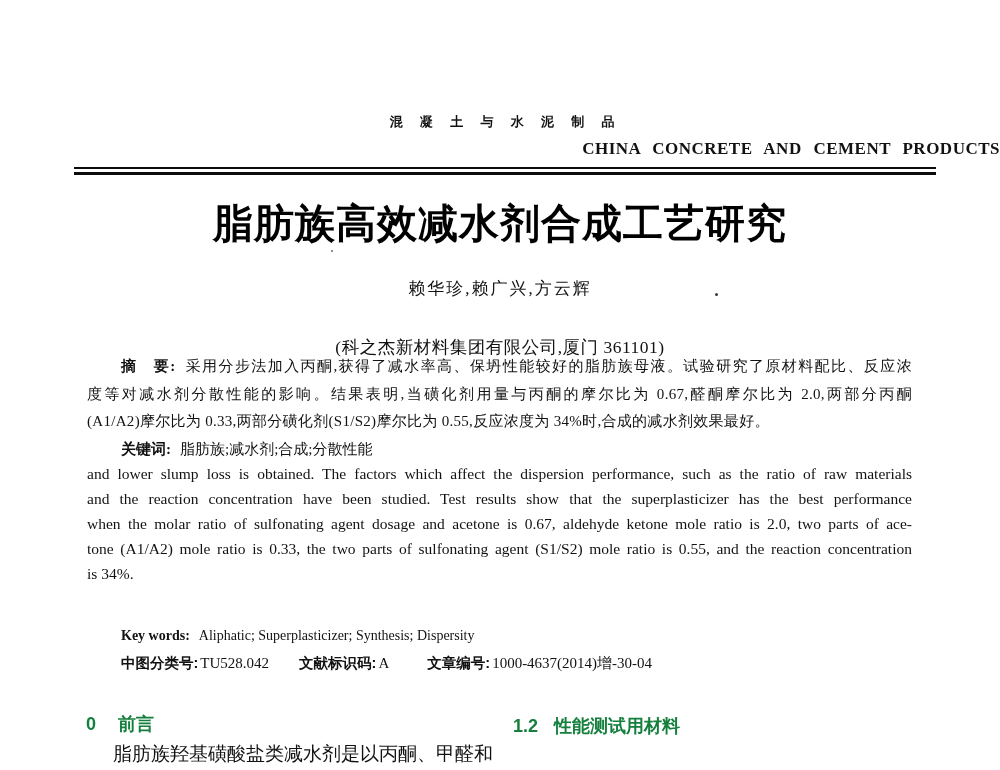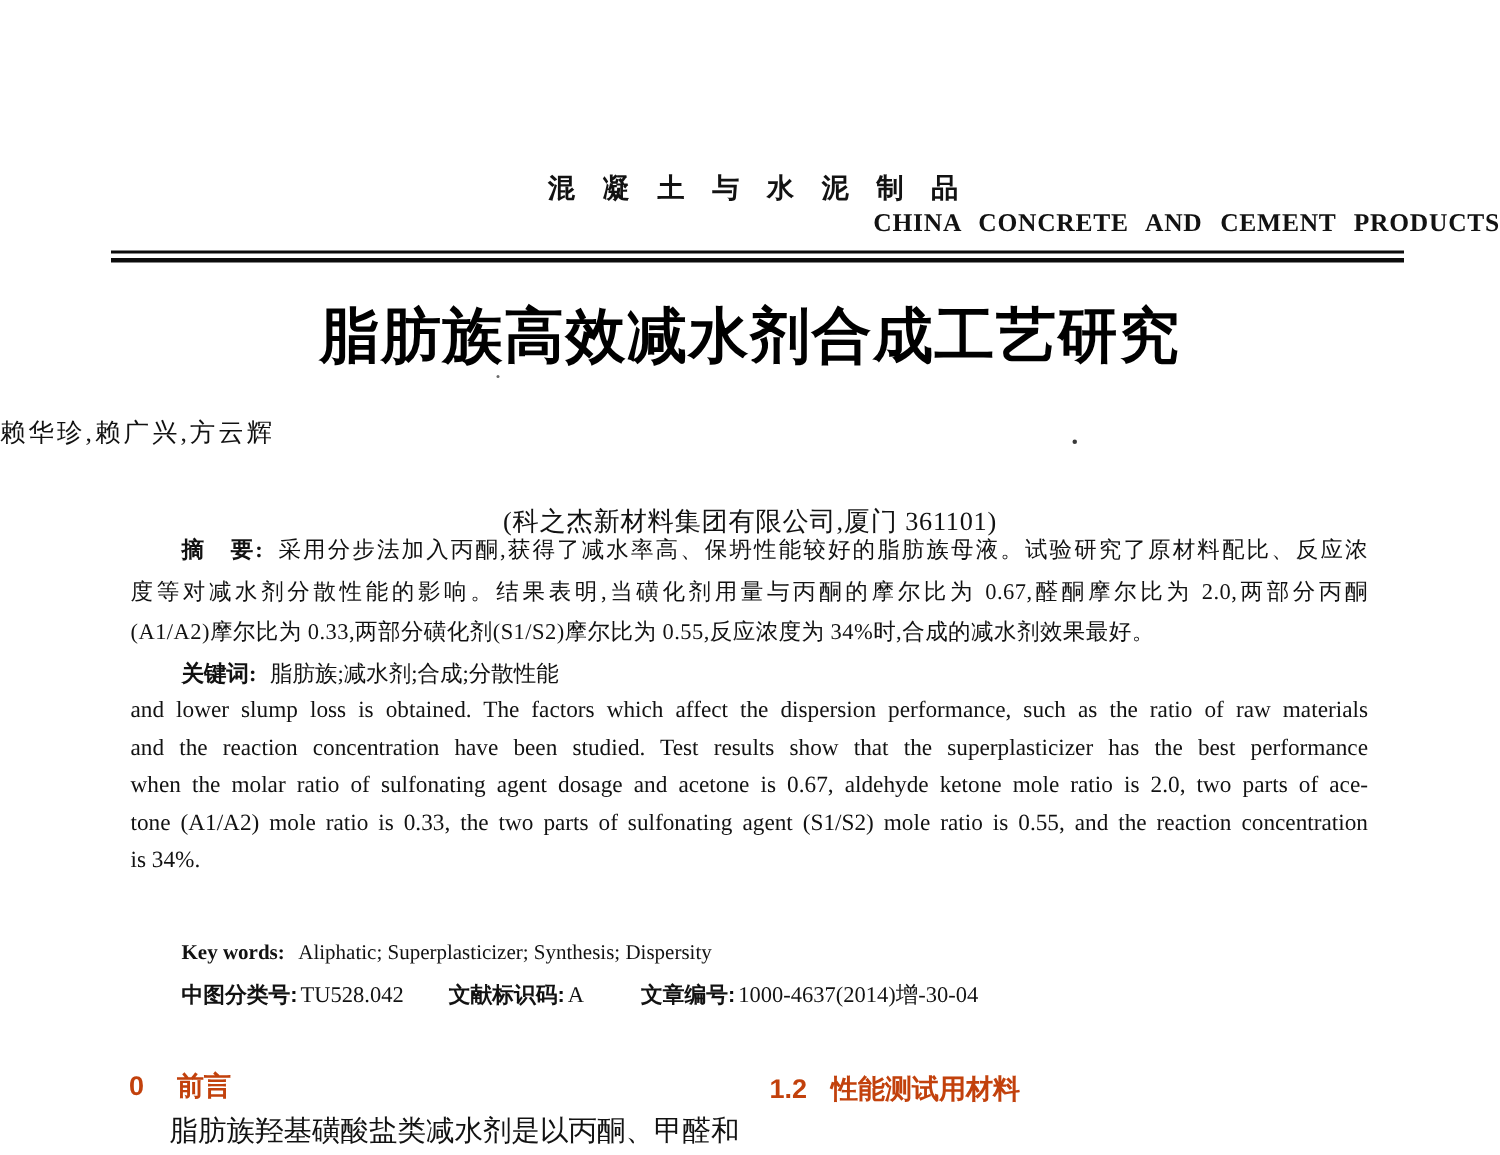--- a/index.html
+++ b/index.html
@@ -4,31 +4,31 @@
 <style>
   html,body { margin:0; padding:0; background:#e8e8e8; }
   .page {
     position:relative; width:1000px; height:770px; margin:0 auto;
     background:#ffffff; color:#121212; overflow:hidden;
     font-family:"Liberation Serif","DejaVu Serif",serif;
   }
 
   
   .jr-cn { position:absolute; top:113px; left:11px; right:0; text-align:center;
-           font-size:18px; font-weight:700; letter-spacing:7px; }
+           font-size:13px; font-weight:700; letter-spacing:7px; }
   .jr-en { position:absolute; top:139px; left:0; right:0; text-align:right;
            font-size:17px; font-weight:700; letter-spacing:.5px; word-spacing:7px; }
   .rule  { position:absolute; top:167px; left:74px; width:862px; height:3px;
            border-top:2px solid #0c0c0c; border-bottom:3px solid #0c0c0c; }
 
   
   .title  { position:absolute; top:196px; left:0; right:0; text-align:center;
             font-family:"Liberation Sans","DejaVu Sans",sans-serif;
             font-size:40px; font-weight:700; letter-spacing:1px; color:#000; }
-  .authors{ position:absolute; top:277px; left:0; right:0; 
+  .authors{ position:absolute; top:277px; left:0; right:0; text-align:center;
             font-size:17px; letter-spacing:2px; }
   .affil  { position:absolute; top:305px; left:0; right:0; text-align:center;
             font-size:17.5px; letter-spacing:.5px;margin-top:30px; }
 
   
   .abstract { position:absolute; left:87px; top:357px; width:825px; }
   .ln   { height:27.5px; font-size:15px; letter-spacing:.3px; }
   .en   { height:25.2px; font-size:15.5px; letter-spacing:0; }
   .kwln { height:25px;  font-size:15px; }
   .kwen { height:26px;  font-size:14px;margin-top:38px; }
@@ -38,21 +38,21 @@
   .lb   { font-weight:700; margin-right:9px; }
   .lbt  { font-weight:700; margin-right:2px;
           font-family:"Liberation Sans","DejaVu Sans",sans-serif; font-size:14.5px;text-align:right; }
   .v1   { margin-right:30px; }
   .v2   { margin-right:38px; }
 
   
   .col-l { position:absolute; left:86px;  top:712px; width:424px; }
   .col-r { position:absolute; left:513px; top:714px; width:434px; }
   .sec-h { font-family:"Liberation Sans","DejaVu Sans",sans-serif;
-           font-weight:700; font-size:18px; color:#c2410c; }
+           font-weight:700; font-size:18px; color:#15803d; }
   .num-l { margin-right:22px; }
   .num-r { margin-right:16px; }
   .sec-b { margin-top:5px; font-size:19px; white-space:nowrap; letter-spacing:0; }
   .ind-l { text-indent:27px; }
   .ind-r { text-indent:35px; }
 
   
   .speck  { position:absolute; left:715px; top:293px; width:3px; height:3px;
             background:#3a3a3a; border-radius:50%; }
   .speck2 { position:absolute; left:331px; top:250px; width:2px; height:2px;

